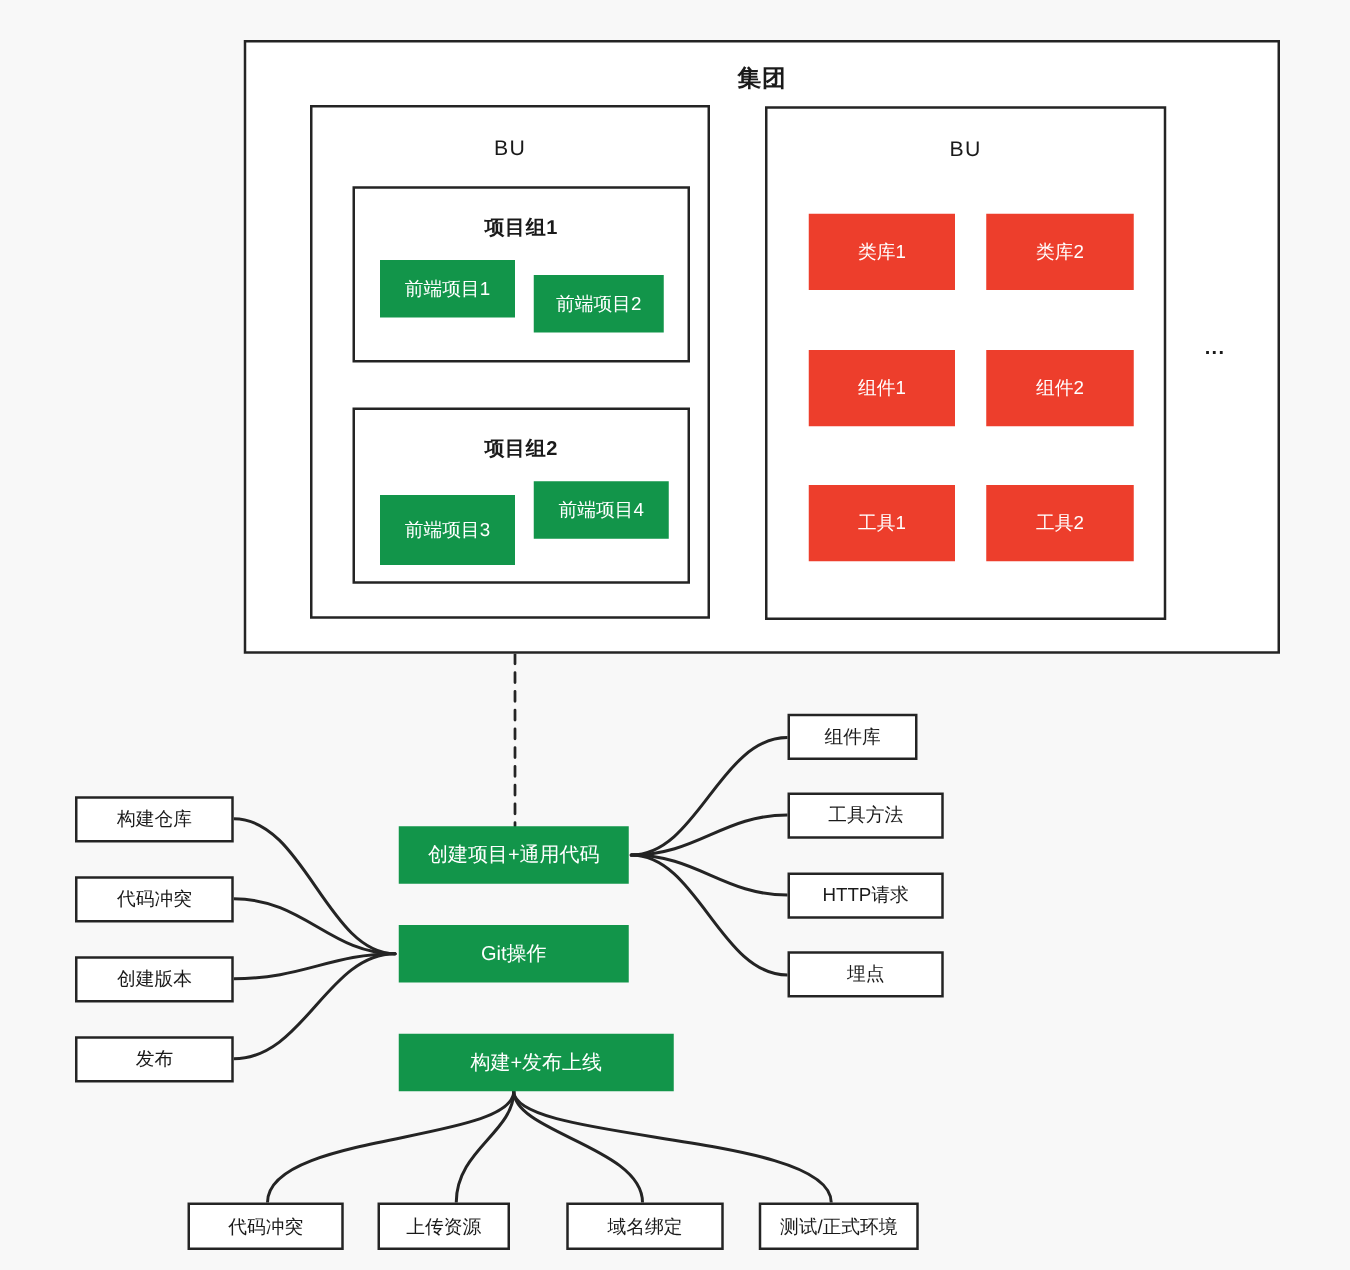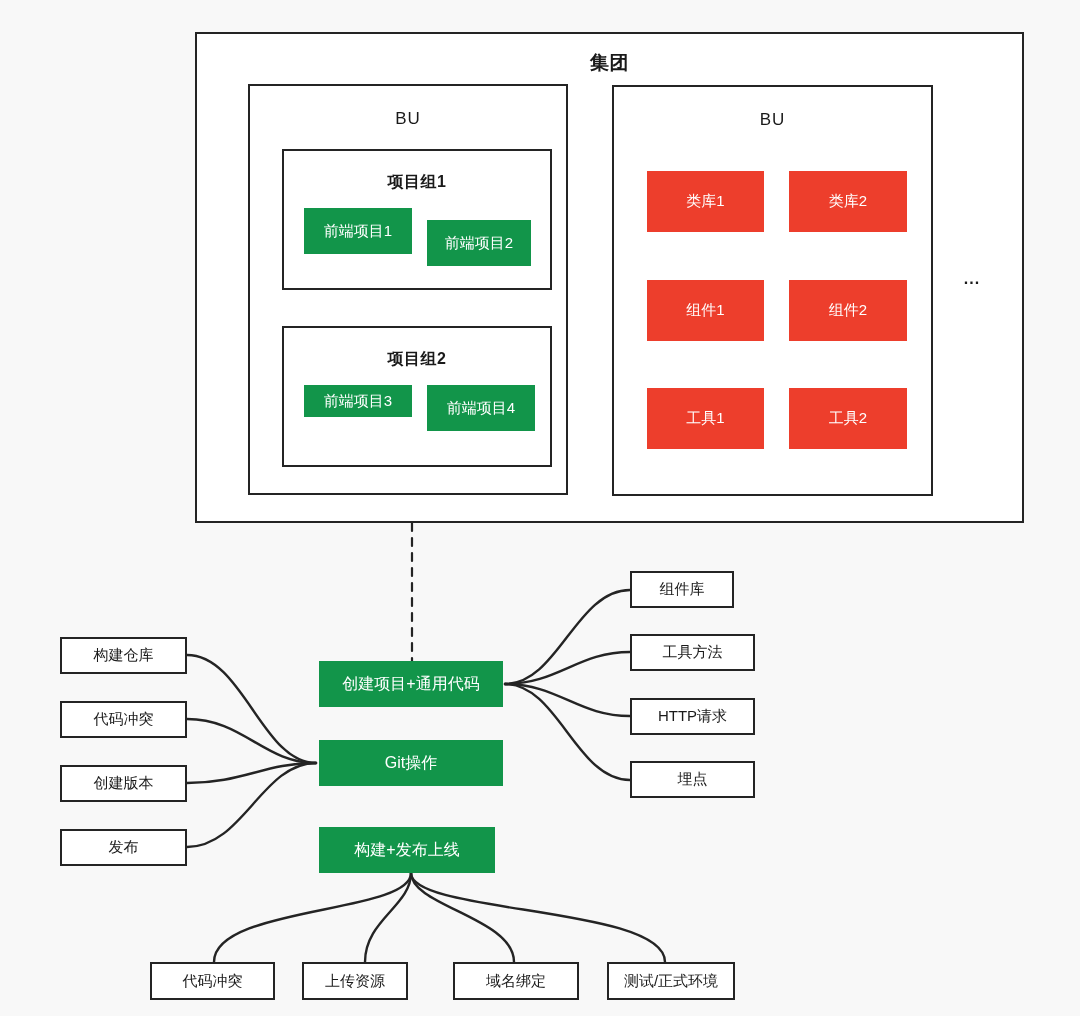--- a/index.html
+++ b/index.html
@@ -79,42 +79,42 @@
       <div class="frame-title t-bu">BU</div>
 
       <div class="abs frame" style="left:32px; top:63px; width:270px; height:141px;">
         <div class="frame-title t-pg">项目组1</div>
         <div class="abs node gnode small" style="left:20px; top:57px; width:108px; height:46px;">前端项目1</div>
         <div class="abs node gnode small" style="left:143px; top:69px; width:104px; height:46px;">前端项目2</div>
       </div>
 
       <div class="abs frame" style="left:32px; top:240px; width:270px; height:141px;">
         <div class="frame-title t-pg">项目组2</div>
-        <div class="abs node gnode small" style="left:20px; top:57px; width:108px; height:32px;">前端项目3</div>
+        <div class="abs node gnode small" style="left:20px; top:68px; width:108px; height:56px;">前端项目3</div>
         <div class="abs node gnode small" style="left:143px; top:57px; width:108px; height:46px;">前端项目4</div>
       </div>
     </div>
 
     <div class="abs frame" style="left:415px; top:51px; width:321px; height:411px;">
       <div class="frame-title t-bu">BU</div>
 
       <div class="abs node rnode" style="left:33px; top:84px; width:117px; height:61px;">类库1</div>
       <div class="abs node rnode" style="left:175px; top:84px; width:118px; height:61px;">类库2</div>
       <div class="abs node rnode" style="left:33px; top:193px; width:117px; height:61px;">组件1</div>
       <div class="abs node rnode" style="left:175px; top:193px; width:118px; height:61px;">组件2</div>
       <div class="abs node rnode" style="left:33px; top:301px; width:117px; height:61px;">工具1</div>
       <div class="abs node rnode" style="left:175px; top:301px; width:118px; height:61px;">工具2</div>
     </div>
 
     <div class="abs ellipsis" style="left:755px; top:236px; width:40px; text-align:center;">...</div>
   </div>
 
   <div class="abs node gnode" style="left:319px; top:661px; width:184px; height:46px;">创建项目+通用代码</div>
   <div class="abs node gnode" style="left:319px; top:740px; width:184px; height:46px;">Git操作</div>
-  <div class="abs node gnode" style="left:319px; top:827px; width:176px; height:46px;">构建+发布上线</div>
+  <div class="abs node gnode" style="left:319px; top:827px; width:220px; height:46px;">构建+发布上线</div>
 
   <div class="abs node wleaf" style="left:60px; top:637px; width:127px; height:37px;">构建仓库</div>
   <div class="abs node wleaf" style="left:60px; top:701px; width:127px; height:37px;">代码冲突</div>
   <div class="abs node wleaf" style="left:60px; top:765px; width:127px; height:37px;">创建版本</div>
   <div class="abs node wleaf" style="left:60px; top:829px; width:127px; height:37px;">发布</div>
 
   <div class="abs node wleaf" style="left:630px; top:571px; width:104px; height:37px;">组件库</div>
   <div class="abs node wleaf" style="left:630px; top:634px; width:125px; height:37px;">工具方法</div>
   <div class="abs node wleaf" style="left:630px; top:698px; width:125px; height:37px;">HTTP请求</div>
   <div class="abs node wleaf" style="left:630px; top:761px; width:125px; height:37px;">埋点</div>

